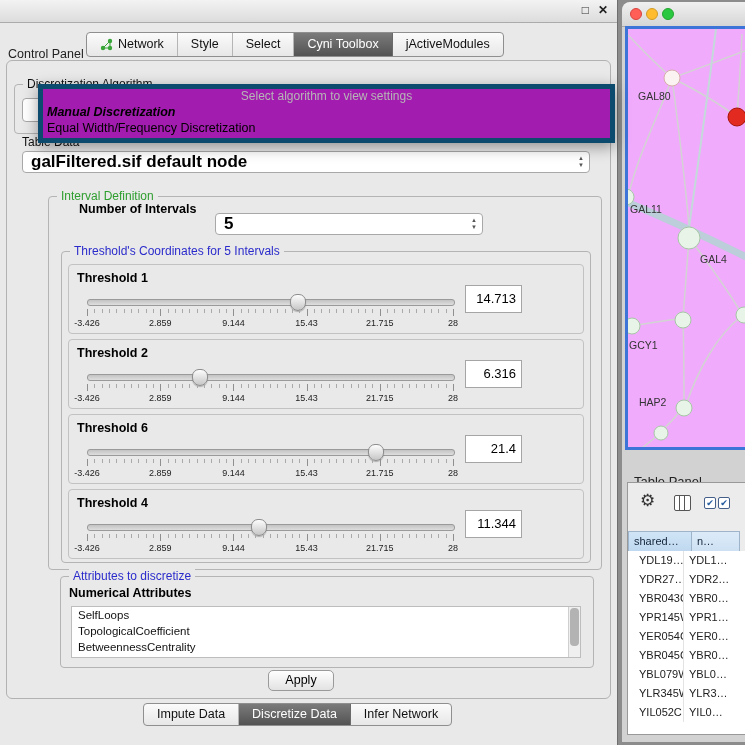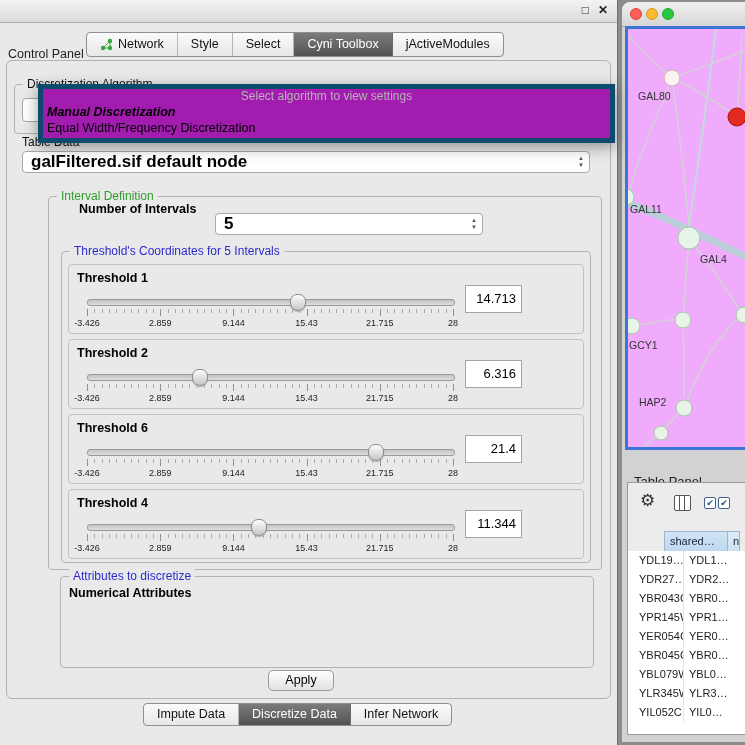--- a/index.html
+++ b/index.html
@@ -82,21 +82,21 @@
   .nw-canvas svg{display:block;}
 
   .tp-title{position:absolute;left:12px;top:472px;font-size:13px;color:#222;}
 
   .tp-window{position:absolute;left:5px;top:480px;right:0;height:253px;background:#ececec;border:1px solid #999;border-right:none;box-sizing:border-box;}
   .tp-toolbar{position:absolute;left:0;top:0;right:0;height:48px;}
   .gear{position:absolute;left:12px;top:7px;font-size:17px;color:#333;}
   .cols-icon{position:absolute;left:46px;top:12px;width:15px;height:14px;border:1px solid #555;border-radius:2px;background:linear-gradient(90deg,#fff 0 4px,#555 4px 5px,#fff 5px 9px,#555 9px 10px,#fff 10px);}
   .chk{position:absolute;top:14px;width:10px;height:10px;border:1px solid #44608a;border-radius:2px;background:#fff;font-size:9px;line-height:10px;text-align:center;color:#235a9e;}
   .chk.c1{left:76px;} .chk.c2{left:90px;}
-  .tp-header{position:absolute;left:0;top:48px;right:5px;height:30px;display:flex;padding-left:36px;}
+  .tp-header{position:absolute;left:0;top:48px;right:5px;height:30px;display:flex;}
   .th{box-sizing:border-box;border:1px solid #9db4ca;border-left:none;font-size:11px;line-height:18px;padding-left:5px;color:#14243a;white-space:nowrap;overflow:hidden;}
   .th1{width:64px;background:linear-gradient(#d0e4f6,#b7d3ec);border-left:1px solid #9db4ca;}
   .th2{flex:1;background:linear-gradient(#ddebf8,#c6dcf1);}
   .tp-rows{position:absolute;left:0;top:68px;right:0;bottom:0;background:#fff;}
   .tr{height:19px;display:flex;font-size:11px;line-height:19px;color:#222;}
   .td1{width:56px;box-sizing:border-box;padding-left:11px;border-right:1px solid #e3e3e3;white-space:nowrap;overflow:hidden;}
   .td2{flex:1;padding-left:5px;white-space:nowrap;overflow:hidden;}
 </style>
 </head>
 <body>
@@ -248,20 +248,28 @@
             </div>
           </div>
           <div class="thr-value">11.344</div>
         </div>
       </div>
     </div>
 
     <div class="group attr-group">
       <span class="legend blue">Attributes to discretize</span>
       <div class="attr-title">Numerical Attributes</div>
+      <div class="attr-list">
+        <div class="attr-item">SelfLoops</div>
+        <div class="attr-item">TopologicalCoefficient</div>
+        <div class="attr-item">BetweennessCentrality</div>
+        <div class="attr-scroll">
+          <div class="attr-thumb"></div>
+        </div>
+      </div>
     </div>
 
     <div class="apply-btn">Apply</div>
 
     <div class="tabbar bottom-tabs">
       <div class="tab">
           <span>Impute Data</span>
         </div>
       <div class="tab selected">
           <span>Discretize Data</span>

